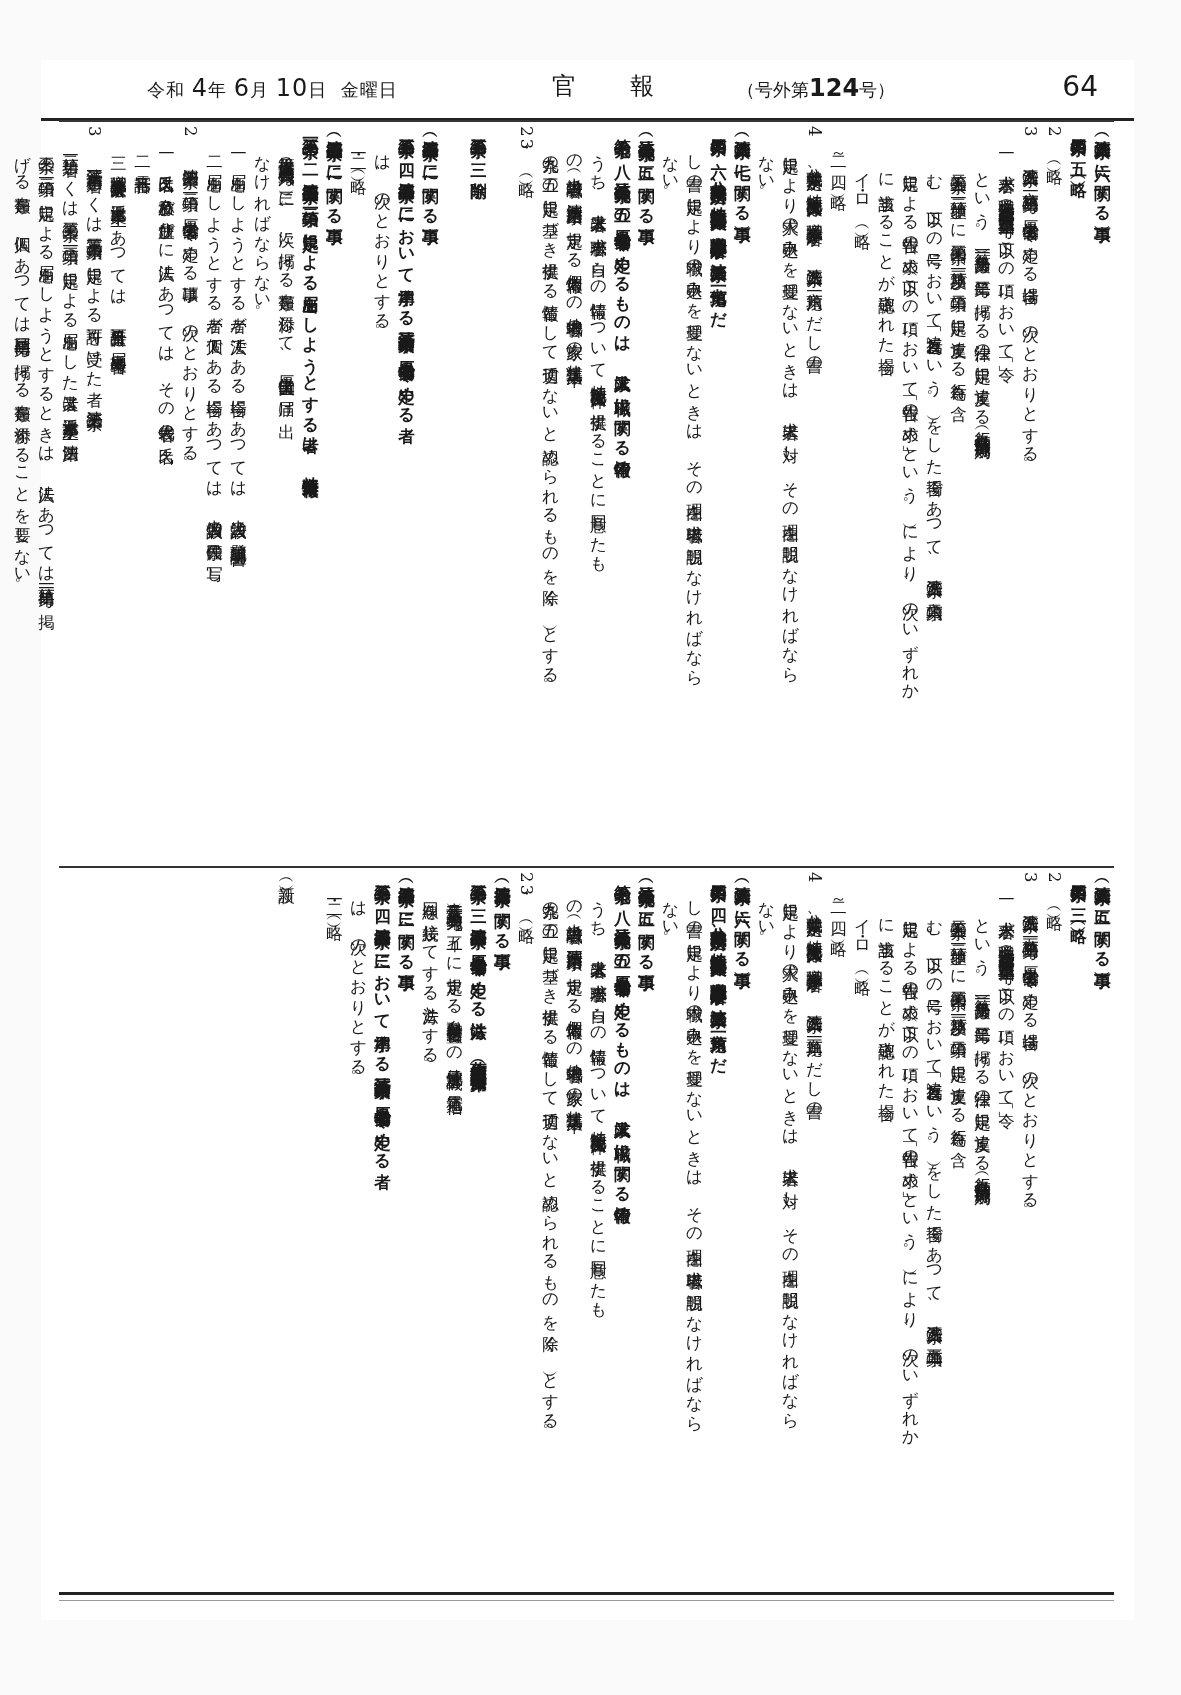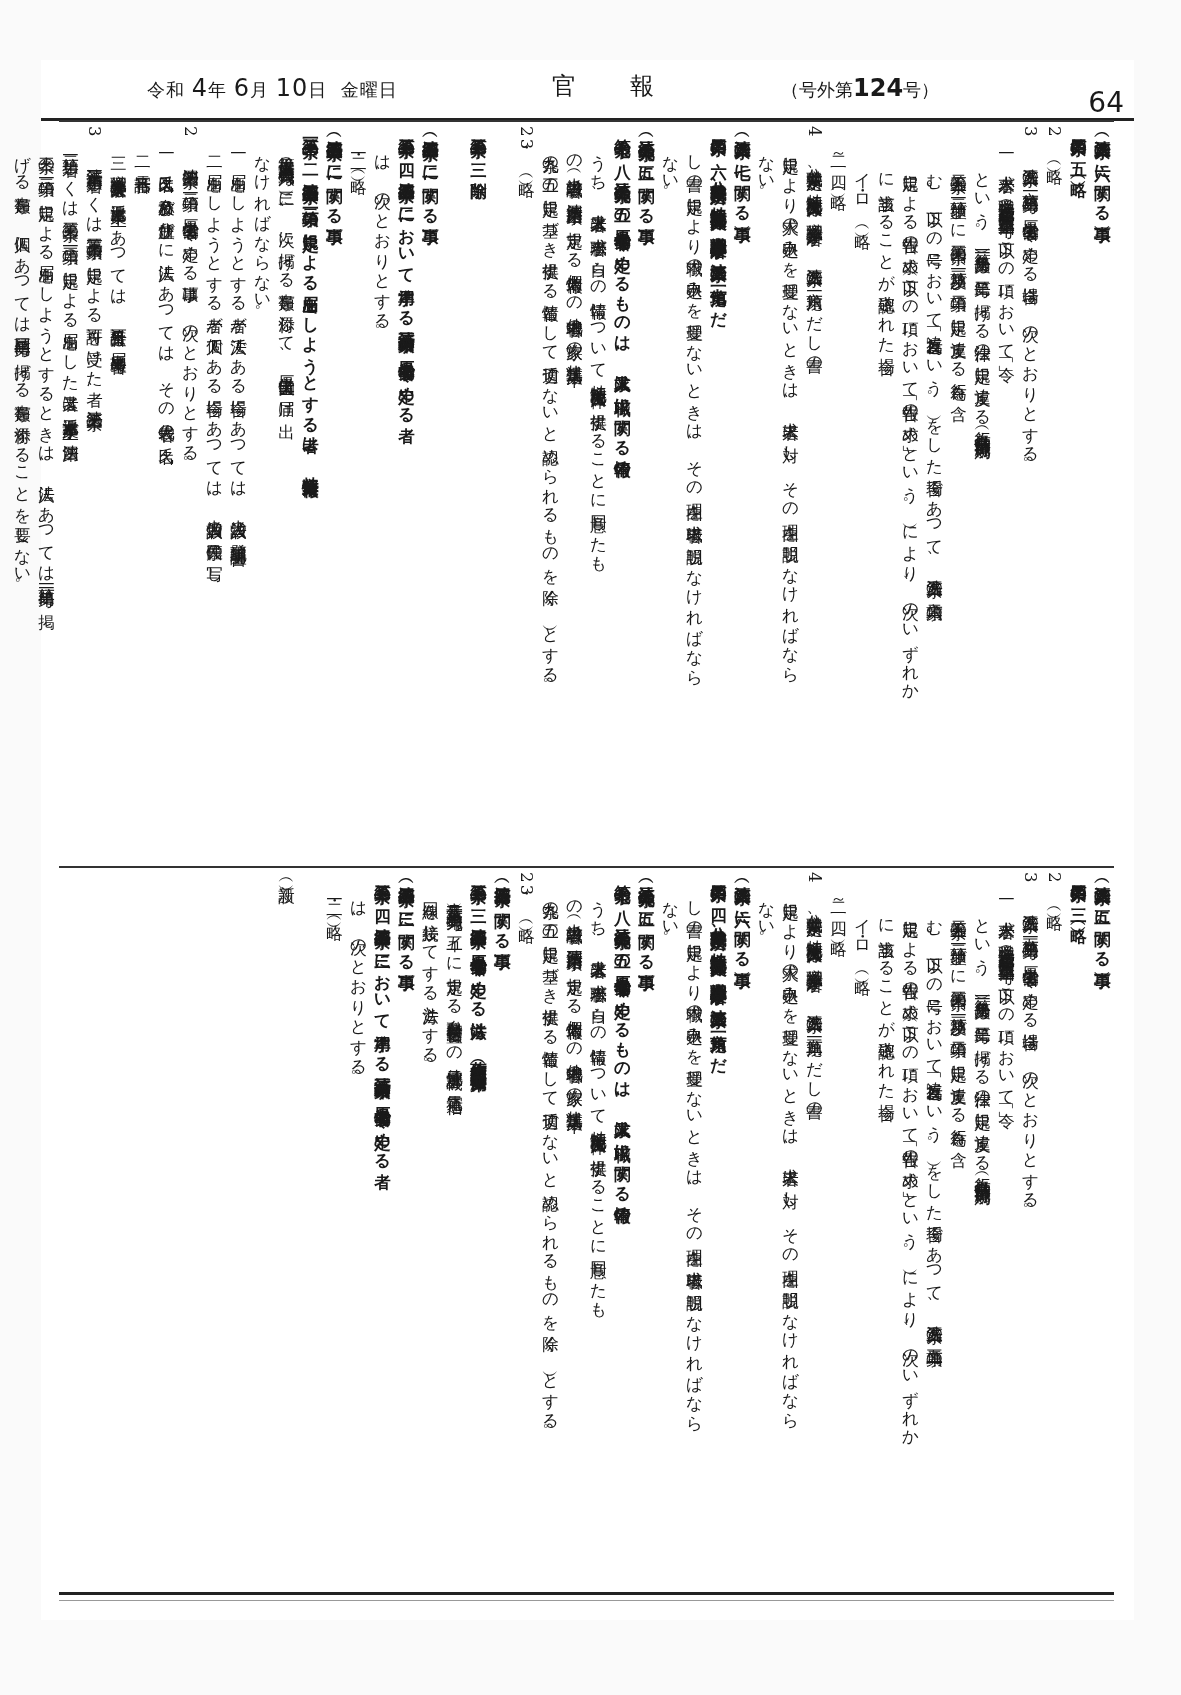--- a/index.html
+++ b/index.html
@@ -24,25 +24,25 @@
   .header .date {
     position: absolute; left: 106px; top: 14px;
     font-size: 18px; letter-spacing: 1px;
   }
   .header .date .big { font-size: 24px; }
   .header .title {
     position: absolute; left: 478px; top: 10px;
     font-family: "DejaVu Serif", serif; font-size: 24px; letter-spacing: 54px; margin-left: 33px;
   }
   .header .issue {
-    position: absolute; left: 740px; top: 14px; font-size: 18px;
+    position: absolute; left: 696px; top: 14px; font-size: 18px;
   }
   .header .issue .big { font-size: 24px; font-weight: bold; }
   .header .pageno {
-    position: absolute; right: 10px; top: 10px; font-size: 28px; margin-top: 16px;
+    position: absolute; right: 36px; top: 10px; font-size: 28px;
   }
   .rule-thick {
     position: absolute; left: 0; width: 1093px; height: 0;
     border-top: 3px solid #222;
   }
   .rule-thin {
     position: absolute; left: 18px; width: 1055px; height: 0;
     border-top: 2px solid #333;
   }
   .section {

